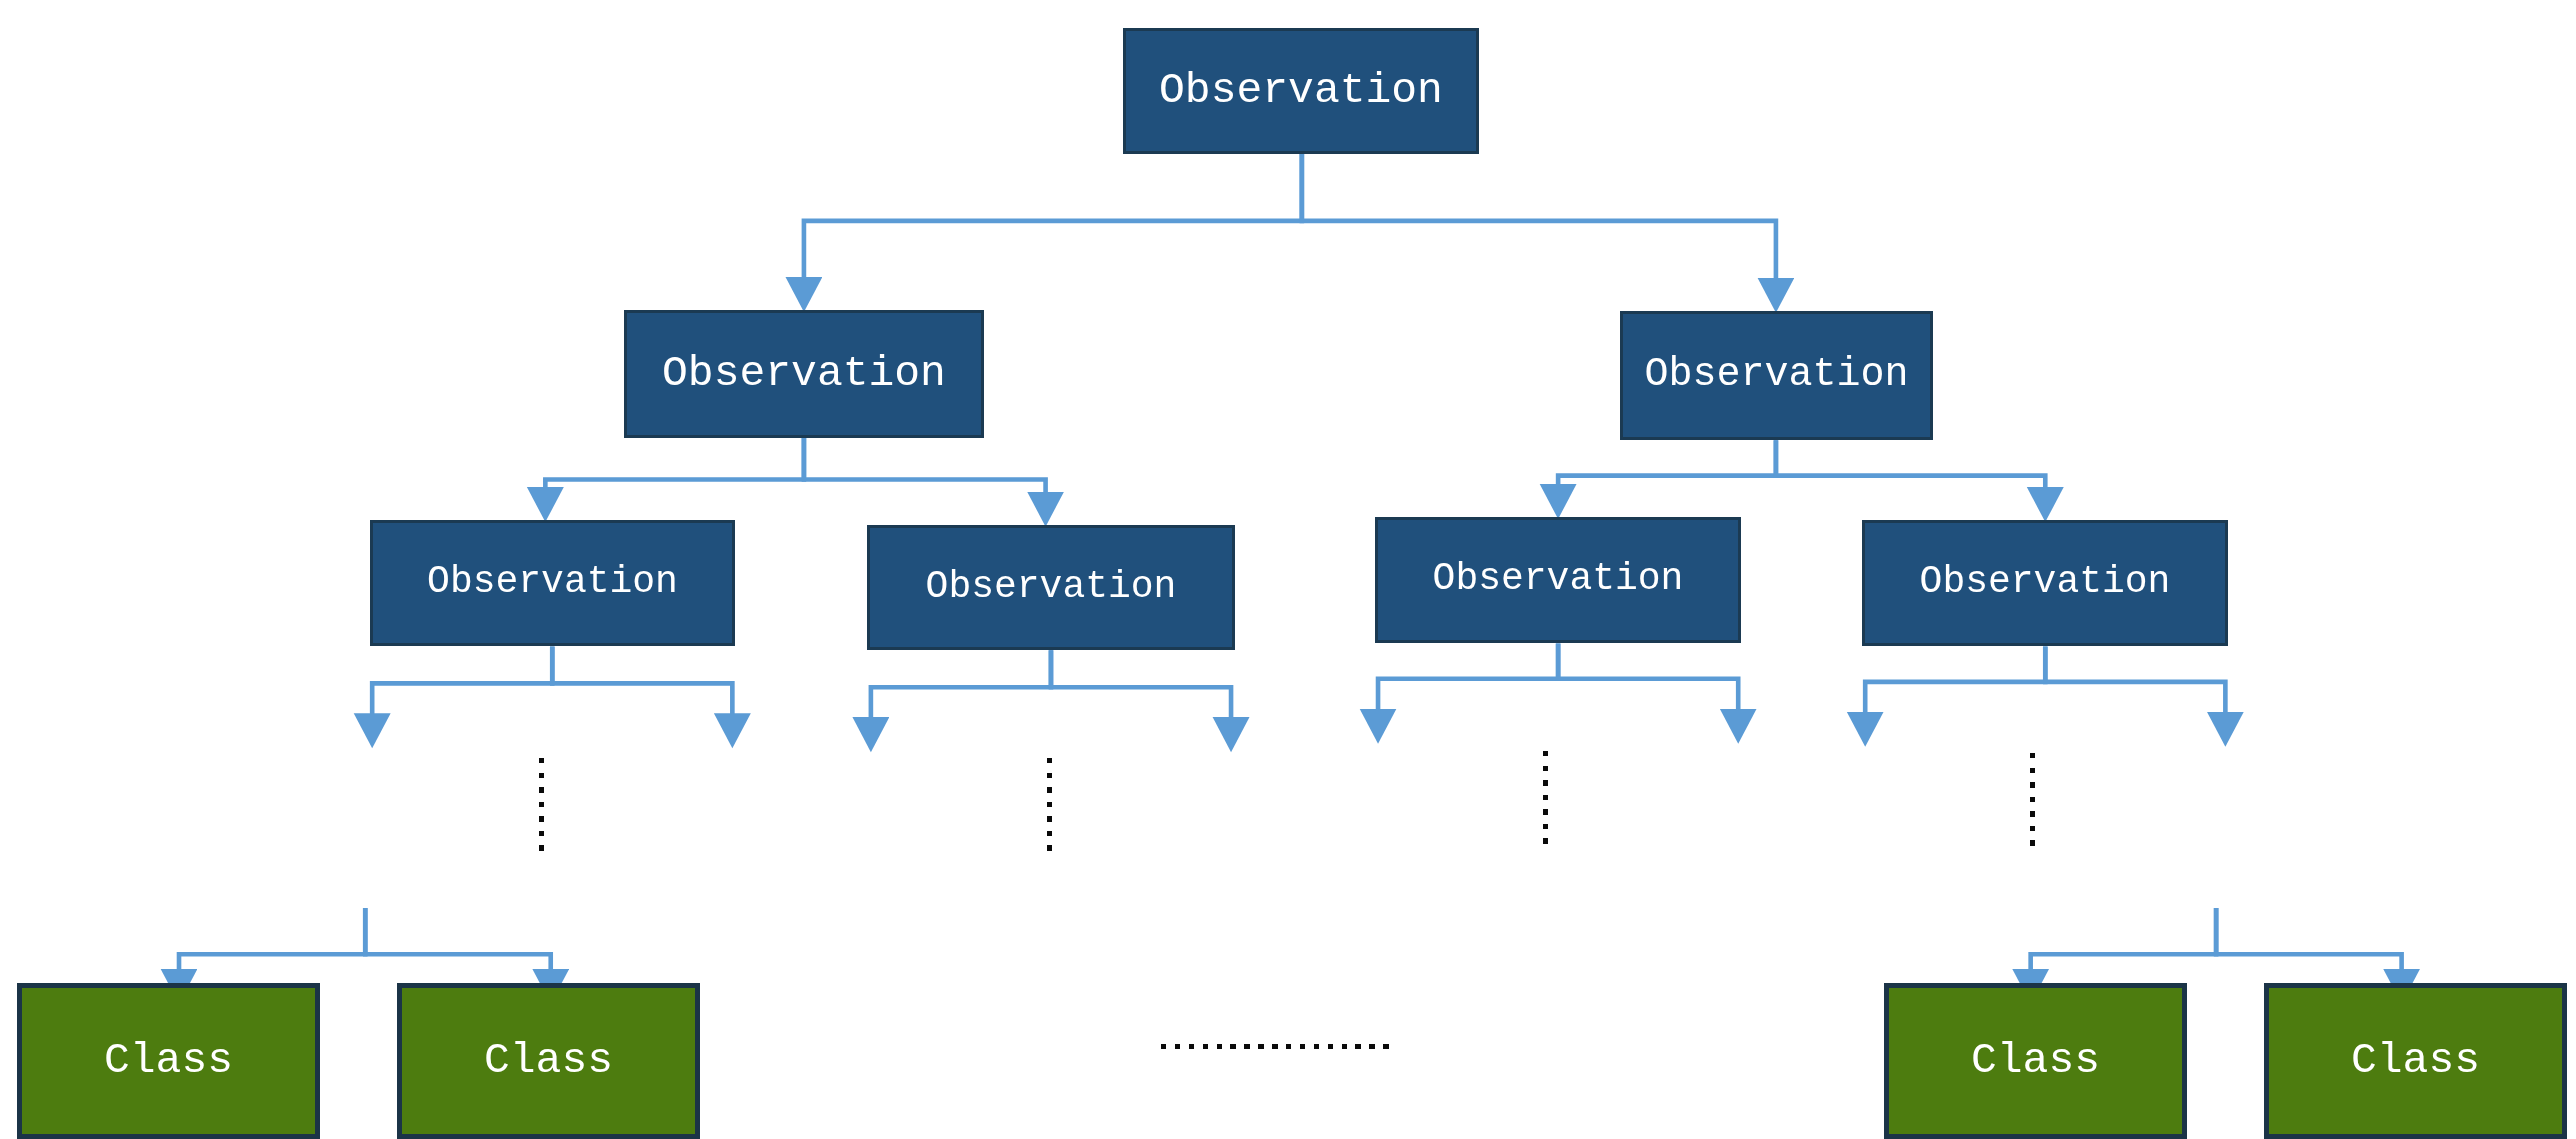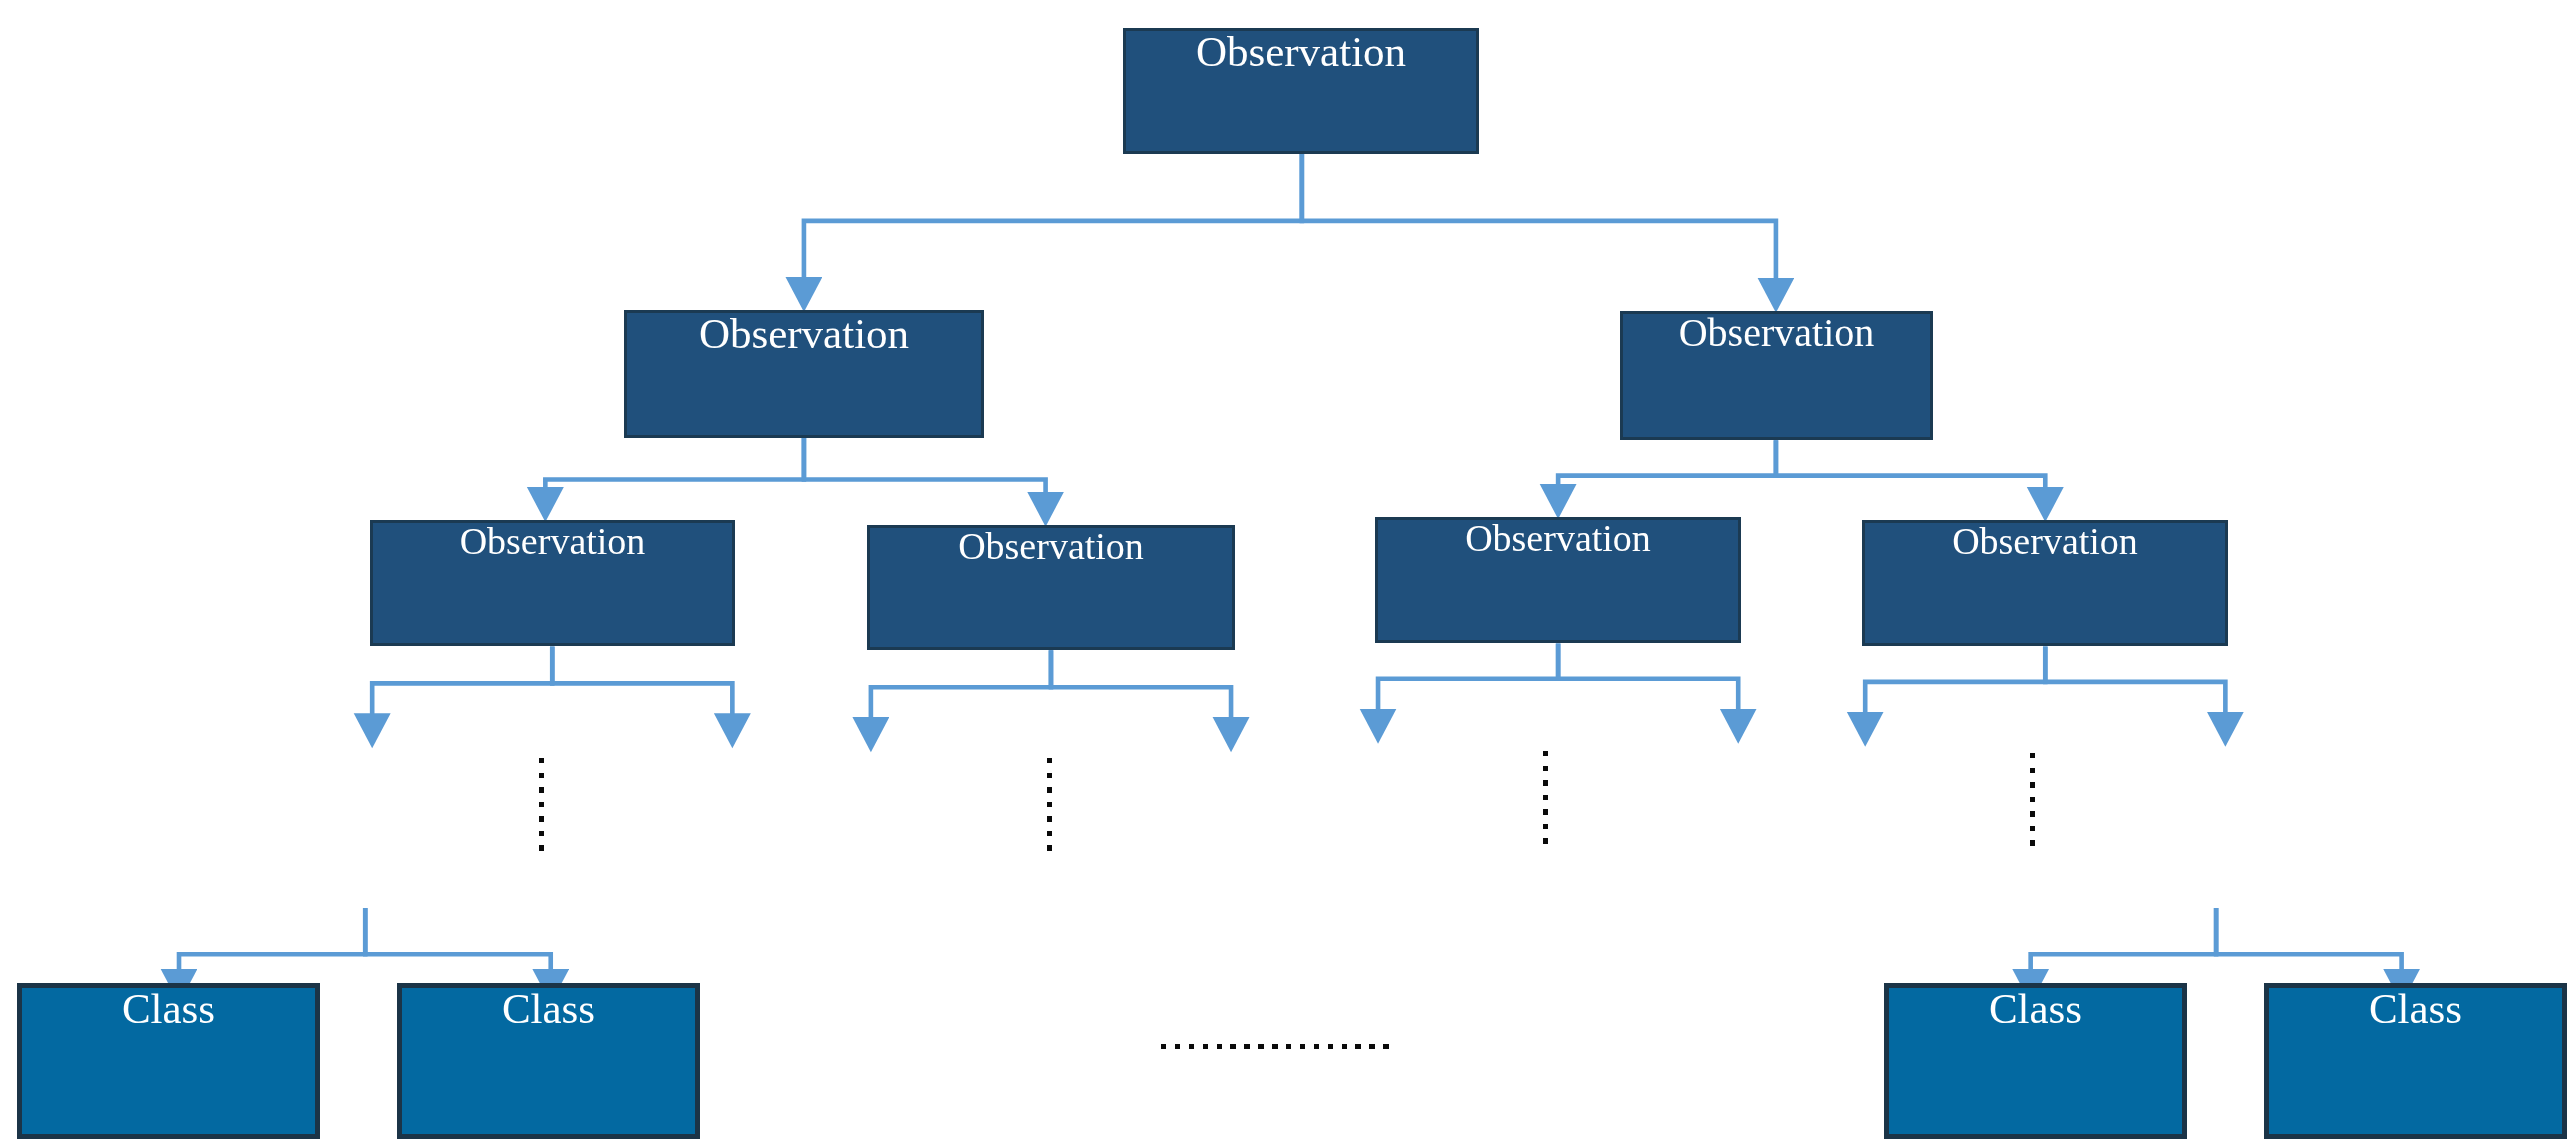--- a/index.html
+++ b/index.html
@@ -21,34 +21,35 @@
     left: 0;
     top: 0;
     width: 2576px;
     height: 1139px;
     pointer-events: none;
   }
   .node {
     position: absolute;
     box-sizing: border-box;
     display: flex;
-    align-items: flex-start;
+    align-items: center;
     justify-content: center;
     color: #ffffff;
     line-height: 1;
     white-space: nowrap;
     letter-spacing: 0px;
     z-index: 3;
+    font-family: Liberation Mono, monospace;
   }
   .node-observation {
     background: #20507C;
     border: 3.8px solid #1B3A52;
   }
   .node-class {
-    background: #0369a1;
+    background: #4d7c0f;
     border: 5.4px solid #1B3447;
   }
   .node-label {
     display: block;
     transform: translateY(-1.5px);
   }
   .vdots {
     position: absolute;
     z-index: 2;
   }

